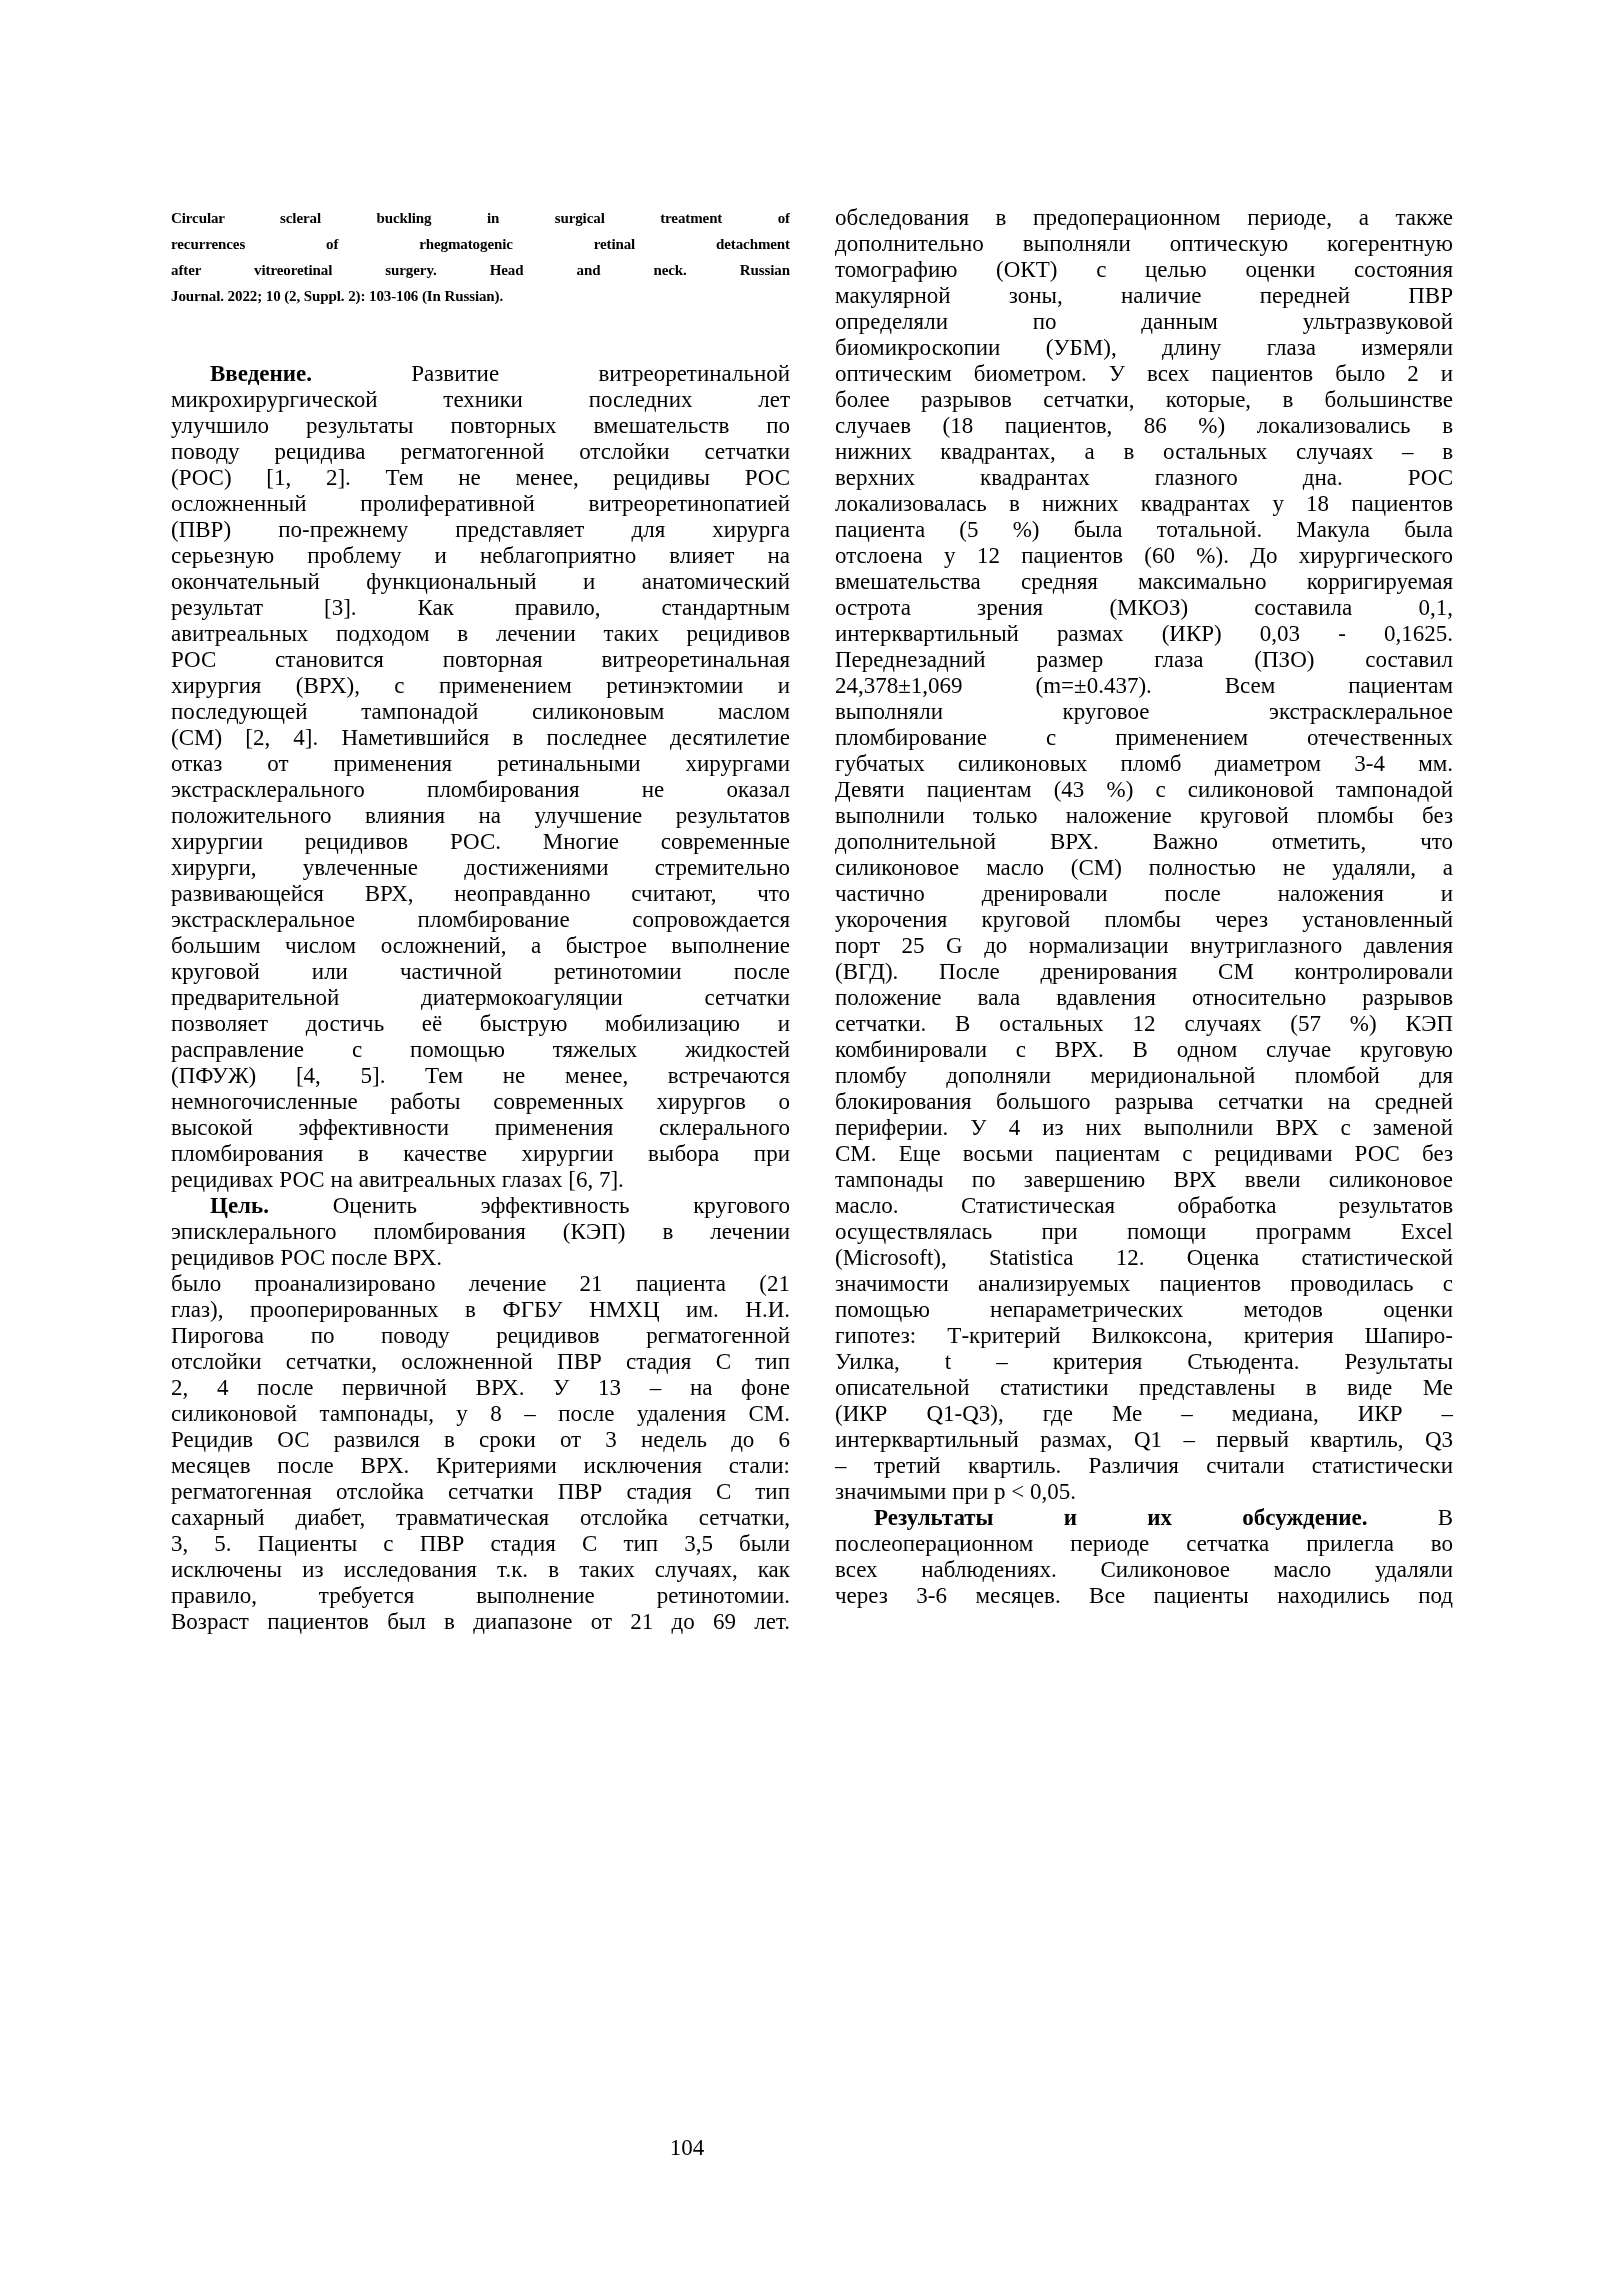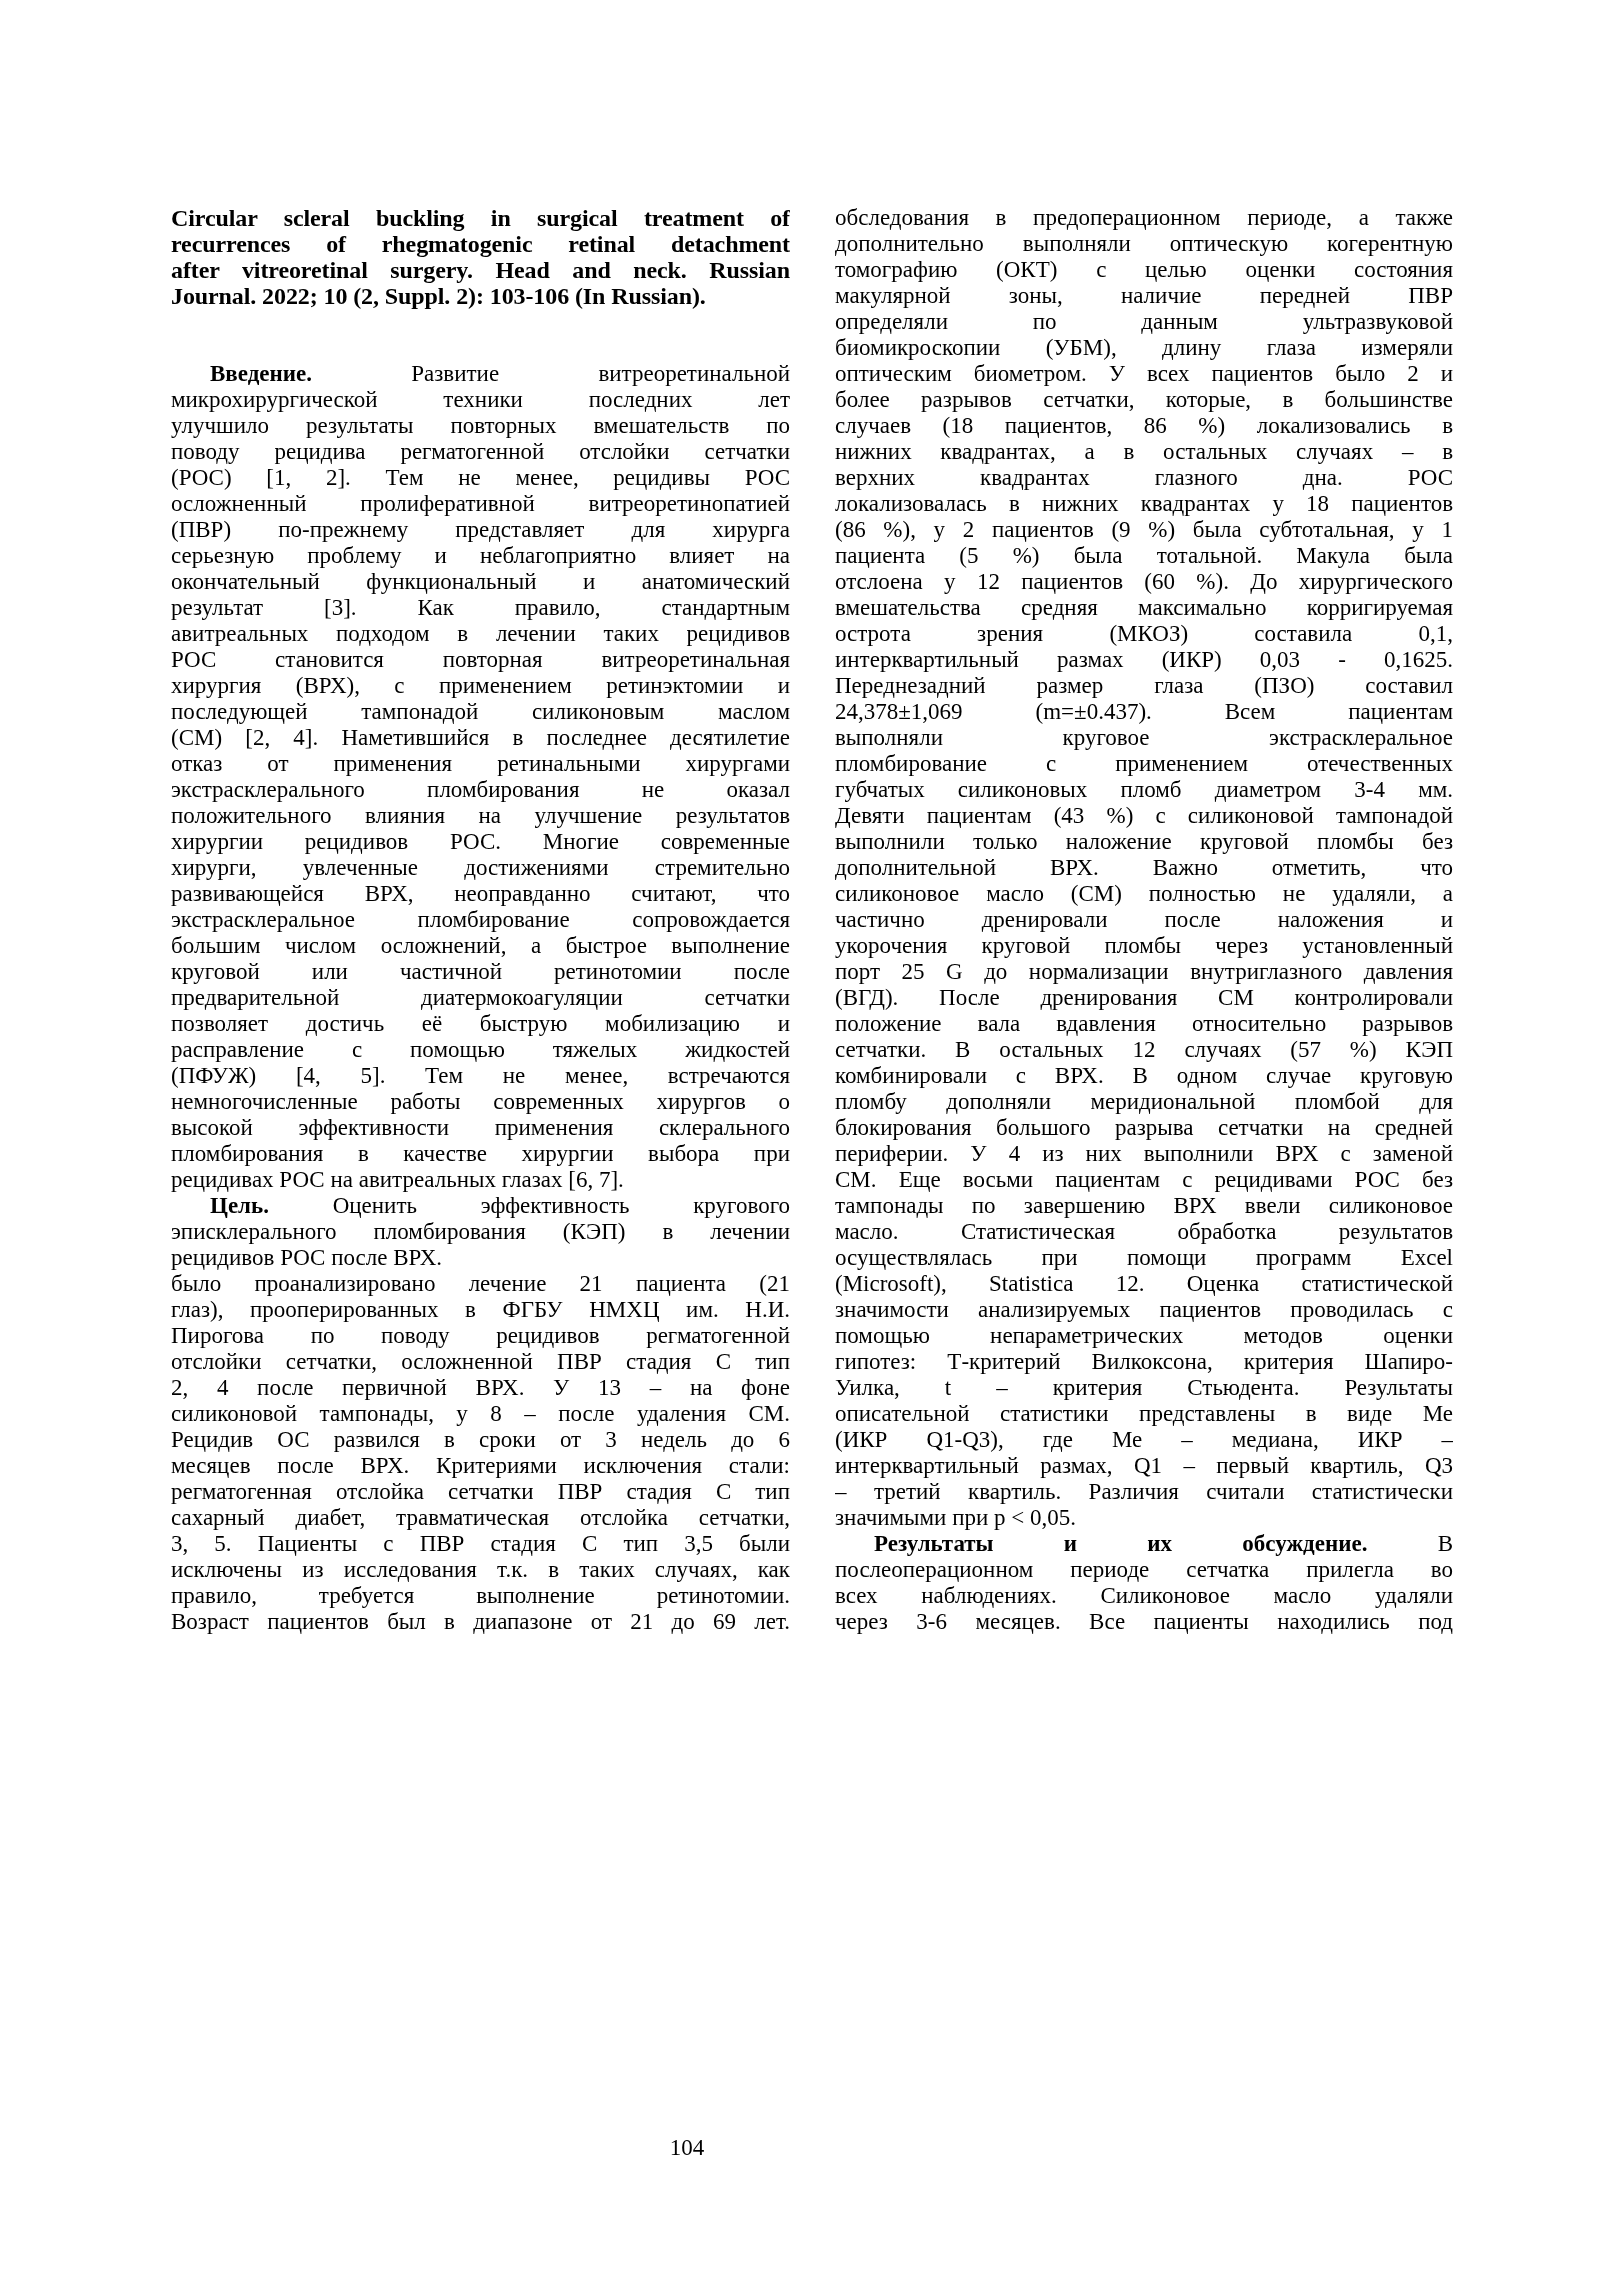--- a/index.html
+++ b/index.html
@@ -6,21 +6,21 @@
   body { width: 1623px; height: 2295px; position: relative; overflow: hidden;
          font-family: "Liberation Serif", "DejaVu Serif", serif; color: #000; }
   .col { position: absolute; top: 205px; }
   .col-left { left: 171px; width: 619px; }
   .col-right { left: 835px; width: 618px; }
   .ln { display: block; font-size: 23px; line-height: 26px; height: 26px;
         white-space: nowrap; text-align: justify; text-align-last: justify;
         overflow: hidden; }
   .ln.last { text-align-last: left; }
   .ln.indent { padding-left: 39px; }
-  .title .ln { font-weight: bold; font-size: 24px; letter-spacing: -0.1px; }
+  .title .ln { font-weight: bold; font-size: 15px; letter-spacing: -0.1px; }
   .gap { height: 26px; }
   b.head { font-weight: bold; }
   .page-num { position: absolute; left: 0; width: 1374px; top: 2135px;
               text-align: center; font-size: 23px; line-height: 26px; }
 </style>
 </head>
 <body>
 
 <div class="col col-left">
   <div class="title">
@@ -96,21 +96,20 @@
       <span class="ln">томографию (ОКТ) с целью оценки состояния</span>
       <span class="ln">макулярной зоны, наличие передней ПВР</span>
       <span class="ln">определяли по данным ультразвуковой</span>
       <span class="ln">биомикроскопии (УБМ), длину глаза измеряли</span>
       <span class="ln">оптическим биометром. У всех пациентов было 2 и</span>
       <span class="ln">более разрывов сетчатки, которые, в большинстве</span>
       <span class="ln">случаев (18 пациентов, 86 %) локализовались в</span>
       <span class="ln">нижних квадрантах, а в остальных случаях – в</span>
       <span class="ln">верхних квадрантах глазного дна. РОС</span>
       <span class="ln">локализовалась в нижних квадрантах у 18 пациентов</span>
-      <span class="ln">(86 %), у 2 пациентов (9 %) была субтотальная, у 1</span>
       <span class="ln">пациента (5 %) была тотальной. Макула была</span>
       <span class="ln">отслоена у 12 пациентов (60 %). До хирургического</span>
       <span class="ln">вмешательства средняя максимально корригируемая</span>
       <span class="ln">острота зрения (МКОЗ) составила 0,1,</span>
       <span class="ln">интерквартильный размах (ИКР) 0,03 - 0,1625.</span>
       <span class="ln">Переднезадний размер глаза (ПЗО) составил</span>
       <span class="ln">24,378±1,069 (m=±0.437). Всем пациентам</span>
       <span class="ln">выполняли круговое экстрасклеральное</span>
       <span class="ln">пломбирование с применением отечественных</span>
       <span class="ln">губчатых силиконовых пломб диаметром 3-4 мм.</span>

